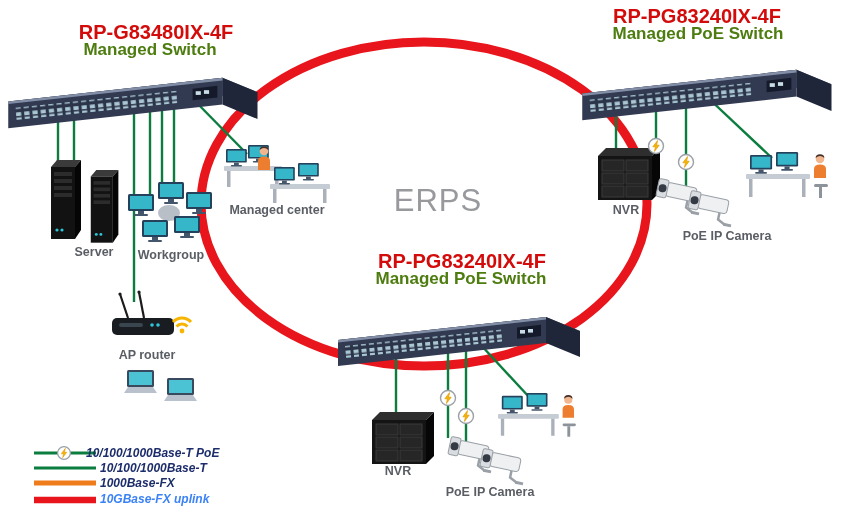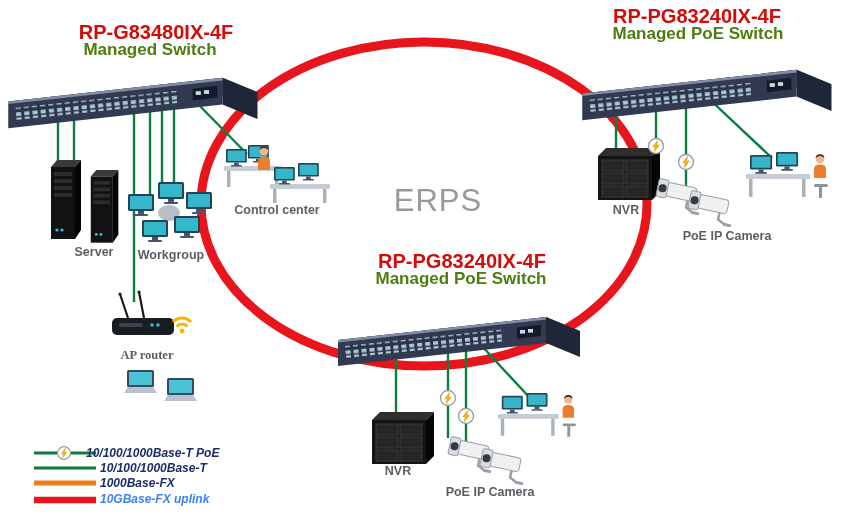--- a/index.html
+++ b/index.html
@@ -290,22 +290,22 @@
     <div class="lbl model-title" style="left:697px; top:5px;">RP-PG83240IX-4F</div>
     <div class="lbl model-sub" style="left:698px; top:24px;">Managed PoE Switch</div>
 
     <div class="lbl model-title" style="left:462px; top:250px;">RP-PG83240IX-4F</div>
     <div class="lbl model-sub" style="left:461px; top:269px;">Managed PoE Switch</div>
 
     <div class="lbl erps" style="left:438px; top:183px;">ERPS</div>
 
     <div class="lbl device-label" style="left:87px;  top:245px;margin-left:7px;">Server</div>
     <div class="lbl device-label" style="left:171px; top:248px;">Workgroup</div>
-    <div class="lbl device-label" style="left:277px; top:203px;">Control center</div>
-    <div class="lbl device-label" style="left:147px; top:348px;font-family:Liberation Serif, serif;">AP router</div>
+    <div class="lbl device-label" style="left:277px; top:203px;">Managed center</div>
+    <div class="lbl device-label" style="left:147px; top:348px;">AP router</div>
     <div class="lbl device-label" style="left:626px; top:203px;">NVR</div>
     <div class="lbl device-label" style="left:727px; top:229px;">PoE IP Camera</div>
     <div class="lbl device-label" style="left:398px; top:464px;">NVR</div>
     <div class="lbl device-label" style="left:490px; top:485px;">PoE IP Camera</div>
 
     <div class="legend-lbl" style="left:86px; top:446px;">10/100/1000Base-T PoE</div>
     <div class="legend-lbl" style="left:100px; top:461px;">10/100/1000Base-T</div>
     <div class="legend-lbl" style="left:100px; top:476px;">1000Base-FX</div>
     <div class="legend-lbl red" style="left:100px; top:492px;">10GBase-FX uplink</div>
   </div>

